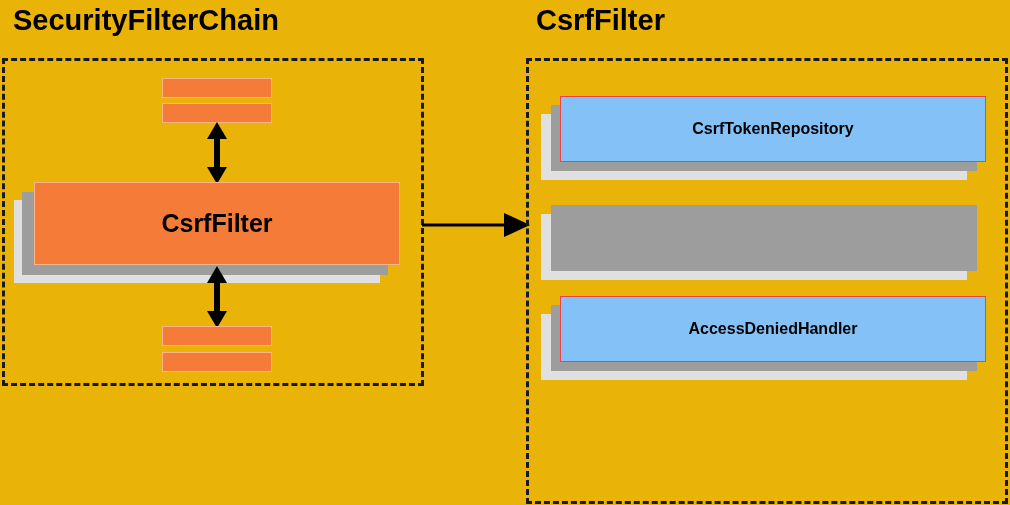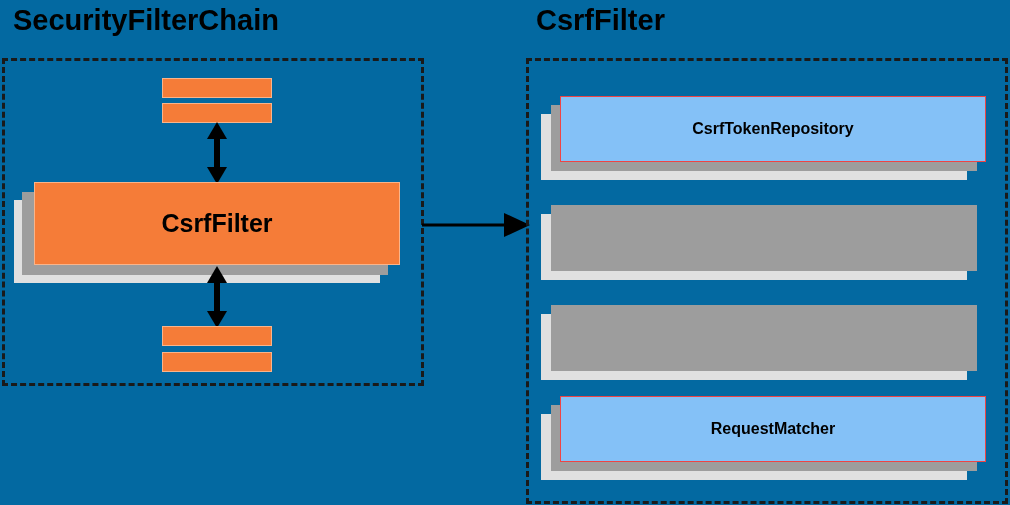--- a/index.html
+++ b/index.html
@@ -7,21 +7,21 @@
     padding: 0;
     background: #ffffff;
   }
   body {
     font-family: "Liberation Sans", sans-serif;
   }
   #canvas {
     position: relative;
     width: 1010px;
     height: 505px;
-    background: #0369a1;
+    background: #eab308;
     overflow: hidden;
   }
 
   
   .panel-title {
     position: absolute;
     font-family: "Liberation Sans", sans-serif;
     font-weight: bold;
     font-size: 29px;
     line-height: 1;
@@ -144,23 +144,19 @@
   </div>
 
   <div class="stack blue" style="left:541px; top:196px; width:465px; height:100px;">
     <div class="shadow-light" style="left:0px; top:18px; width:426px; height:66px;"></div>
     <div class="shadow-dark" style="left:10px; top:9px; width:426px; height:66px;"></div>
   </div>
 
   <div class="stack blue" style="left:541px; top:296px; width:465px; height:100px;">
     <div class="shadow-light" style="left:0px; top:18px; width:426px; height:66px;"></div>
     <div class="shadow-dark" style="left:10px; top:9px; width:426px; height:66px;"></div>
+    <div class="face" style="left:19px; top:0px; width:426px; height:66px;">
+      <span>AccessDeniedHandler</span>
+    </div>
   </div>
 
-  <div class="stack blue" style="left:541px; top:396px; width:465px; height:100px;">
-    <div class="shadow-light" style="left:0px; top:18px; width:426px; height:66px;"></div>
-    <div class="shadow-dark" style="left:10px; top:9px; width:426px; height:66px;"></div>
-    <div class="face" style="left:19px; top:0px; width:426px; height:66px;">
-      <span>RequestMatcher</span>
-    </div>
-  </div>
 
 </div>
 
 </body></html>

